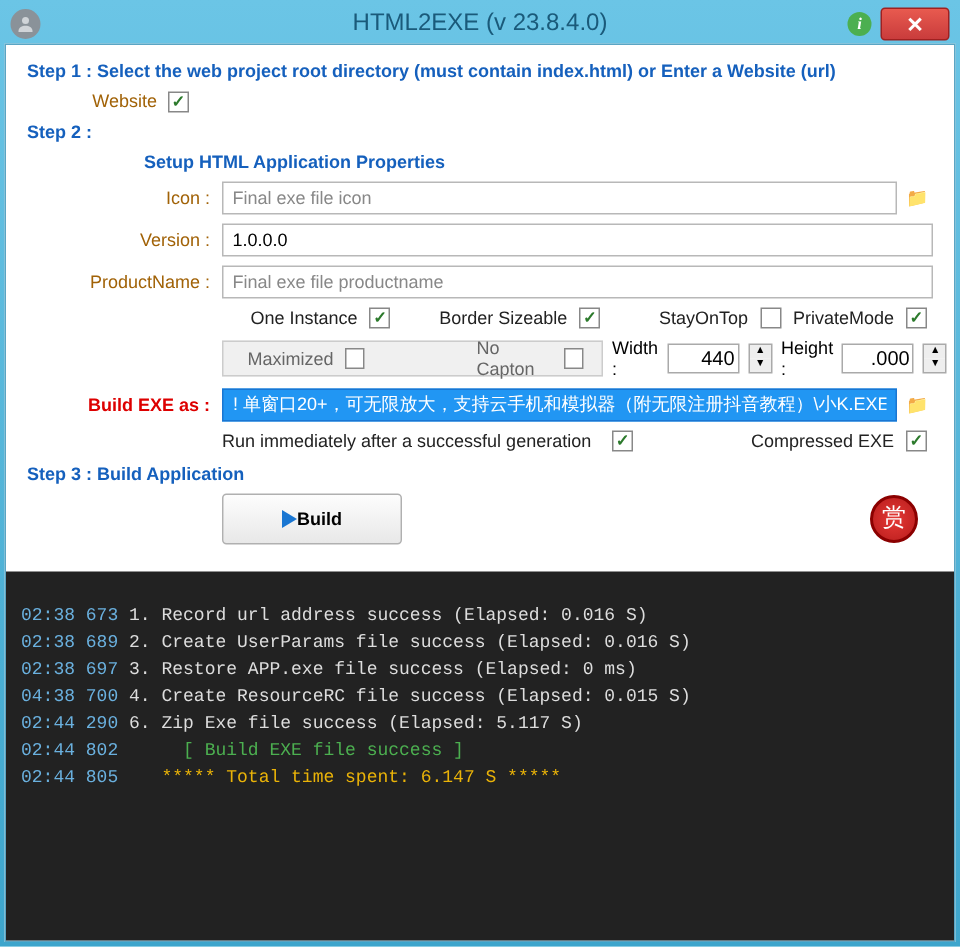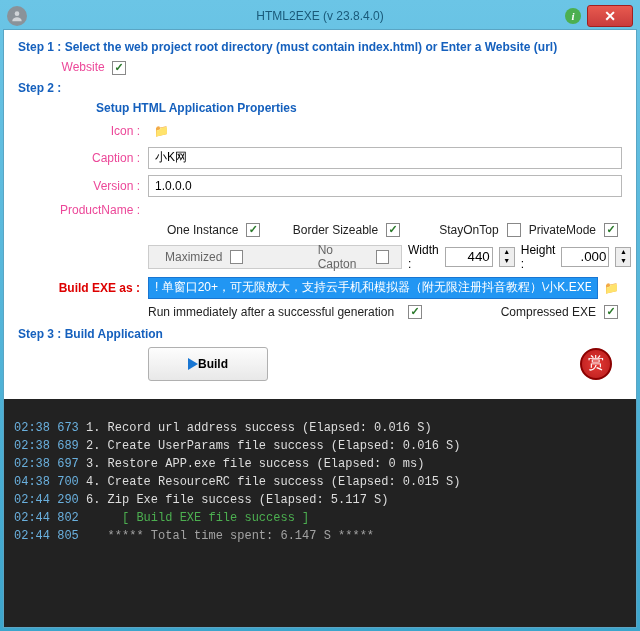--- a/index.html
+++ b/index.html
@@ -1,29 +1,29 @@
 <!DOCTYPE html>
 <html><head>
 <meta charset="utf-8">
 <style>
 * { box-sizing: border-box; margin: 0; padding: 0; }
 body { font-family: "Segoe UI", Tahoma, sans-serif; font-size: 12px; background: #4db4d7; width: 640px; height: 631px; overflow: hidden; }
 .window { width: 640px; height: 631px; background: linear-gradient(#6bc5e6, #3da5cc); padding: 3px; }
 .titlebar { height: 26px; display: flex; align-items: center; padding: 0 4px; position: relative; }
 .user-icon { width: 20px; height: 20px; background: #8a9299; border-radius: 50%; display: flex; align-items: center; justify-content: center; }
 .user-icon svg { width: 14px; height: 14px; fill: #d0d4d8; }
-.title-text { position: absolute; left: 50%; transform: translateX(-50%); color: #1a5a7a; font-size: 12px; }
+.title-text { position: absolute; left: 50%; transform: translateX(-50%); color: #1a5a7a; font-size: 16px; }
 .title-right { margin-left: auto; display: flex; align-items: center; gap: 6px; }
 .info-icon { width: 16px; height: 16px; background: #4caf50; border-radius: 50%; color: #fff; font-weight: bold; font-size: 11px; display: flex; align-items: center; justify-content: center; font-style: italic; font-family: Georgia, serif; }
 .close-btn { width: 46px; height: 22px; background: linear-gradient(#e85a4f, #c93c3c); border: 1px solid #a02020; border-radius: 3px; display: flex; align-items: center; justify-content: center; color: #fff; font-size: 14px; font-weight: bold; cursor: pointer; }
 .content { background: #fff; border: 1px solid #5aa5c4; height: calc(100% - 26px); display: flex; flex-direction: column; }
 .main-form { padding: 10px 14px 6px 14px; flex: 0 0 auto; }
 .step-header { color: #1560bd; font-weight: bold; font-size: 12px; margin-bottom: 6px; }
 .row { display: flex; align-items: center; margin-bottom: 6px; }
-.label { width: 130px; text-align: right; padding-right: 8px; color: #ec4899; }
+.label { width: 130px; text-align: right; padding-right: 8px; color: #a16207; }
 .label-blue { color: #1560bd; font-weight: bold; }
 .label-red { color: #d00; font-weight: bold; }
 input[type="text"] { flex: 1; height: 22px; border: 1px solid #b8b8b8; padding: 0 6px; font-size: 12px; font-family: inherit; }
 input.website { background: #c8e6c9; border-color: #7aaa7a; color: #1560bd; }
 input.placeholder-style { color: #888; }
 input.blue-text { color: #d00; background: #e3f2fd; border-color: #90caf9; }
 .checkbox { width: 14px; height: 14px; border: 1px solid #888; background: #fff; display: inline-flex; align-items: center; justify-content: center; margin: 0 4px; cursor: pointer; }
 .checkbox.checked::after { content: "✓"; color: #2c7a2c; font-size: 11px; font-weight: bold; }
 .folder-icon { width: 20px; height: 20px; margin-left: 4px; display: flex; align-items: center; justify-content: center; cursor: pointer; color: #888; }
 .checkbox-row { display: flex; align-items: center; padding-left: 130px; gap: 4px; margin-bottom: 6px; }
@@ -39,21 +39,21 @@
 .spinner div { width: 14px; height: 9px; background: #eee; font-size: 7px; text-align: center; line-height: 8px; cursor: pointer; }
 .build-row { display: flex; align-items: center; margin: 6px 0 12px 0; }
 .build-btn { width: 120px; height: 34px; background: linear-gradient(#fdfdfd, #e8e8e8); border: 1px solid #b0b0b0; border-radius: 3px; display: flex; align-items: center; justify-content: center; gap: 0; cursor: pointer; margin-left: 130px; }
 .play-icon { width: 0; height: 0; border-left: 10px solid #1976d2; border-top: 6px solid transparent; border-bottom: 6px solid transparent; }
 .reward-btn { width: 32px; height: 32px; background: radial-gradient(#e53935, #b71c1c); border-radius: 50%; border: 2px solid #8b0000; color: #fff; font-size: 16px; display: flex; align-items: center; justify-content: center; margin-left: auto; margin-right: 10px; cursor: pointer; }
 .console { flex: 1; background: #222; color: #ddd; font-family: "Consolas", "Courier New", monospace; font-size: 12px; padding: 20px 10px; overflow: auto; line-height: 1.5; }
 .console .line { white-space: pre; }
 .ts { color: #6ab0de; }
 .msg { color: #ddd; }
 .success { color: #4caf50; }
-.total { color: #a3a3a3; }
+.total { color: #eab308; }
 .section-indent { padding-left: 78px; margin-bottom: 6px; }
 </style>
 </head>
 <body>
 
 <div class="window">
   <div class="titlebar">
     <div class="user-icon">
       <svg viewBox="0 0 24 24">
           <circle cx="12" cy="8" r="4"></circle>
@@ -72,32 +72,30 @@
       <div class="step-header">Step 1 :   Select the web project root directory (must contain index.html) or Enter a Website (url)</div>
       <div class="row">
         <div class="label" style="width:120px"><span>Website</span> <span class="checkbox checked"></span></div>
       </div>
 
       <div class="step-header">Step 2 :</div>
       <div class="section-indent label-blue">Setup HTML Application Properties</div>
 
       <div class="row">
         <div class="label">Icon :</div>
+        <input type="text" class="placeholder-style" value="Final exe file icon" style="">
         <div class="folder-icon">📁</div>
-      </div>
-      <div class="row">
-        <div class="label">Caption :</div>
-        <input type="text" value="小K网" style="">
       </div>
       <div class="row">
         <div class="label">Version :</div>
         <input type="text" value="1.0.0.0" style="">
       </div>
       <div class="row">
         <div class="label">ProductName :</div>
+        <input type="text" class="placeholder-style" value="Final exe file productname" style="">
       </div>
 
       <div class="checkbox-row">
         <div class="cb-group" style="width:120px;justify-content:flex-end">
             <span class="cb-label">One Instance</span>
             <span class="checkbox checked"></span>
           </div>
         <div class="cb-group" style="width:140px;justify-content:flex-end">
             <span class="cb-label">Border Sizeable</span>
             <span class="checkbox checked"></span>

